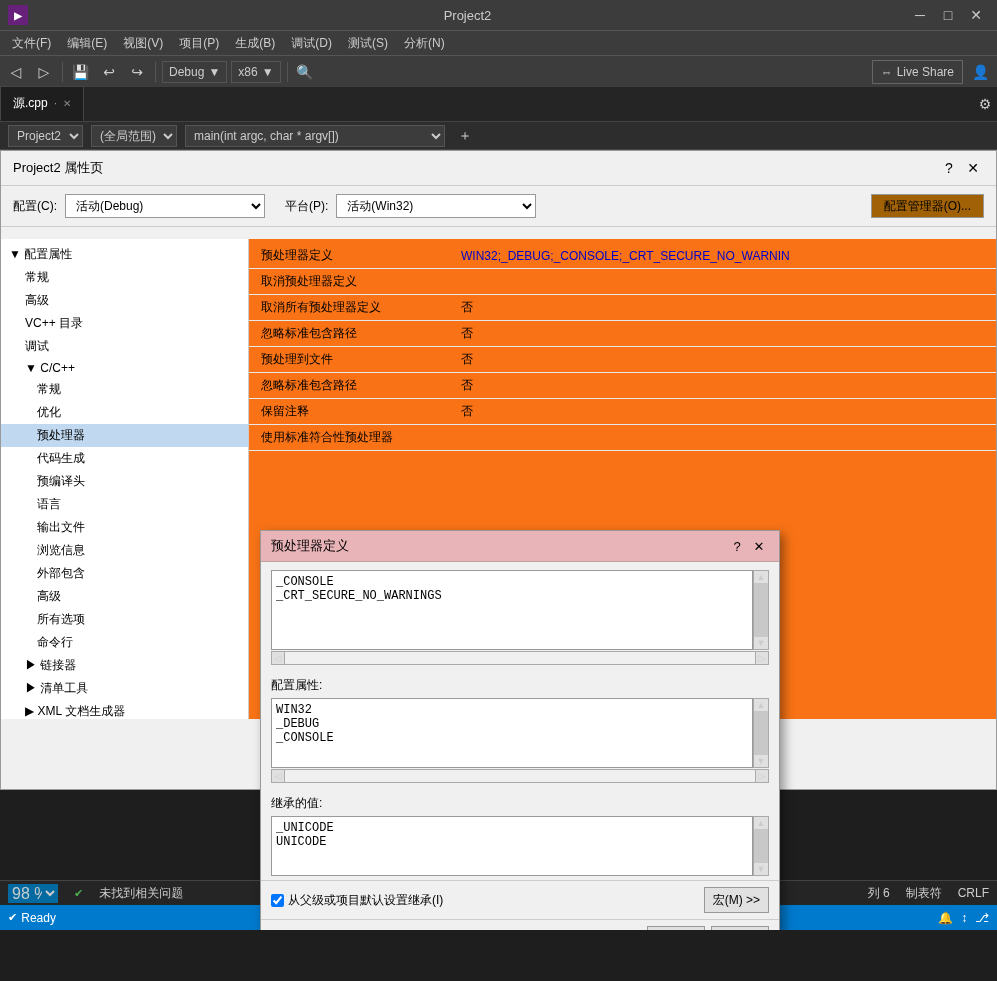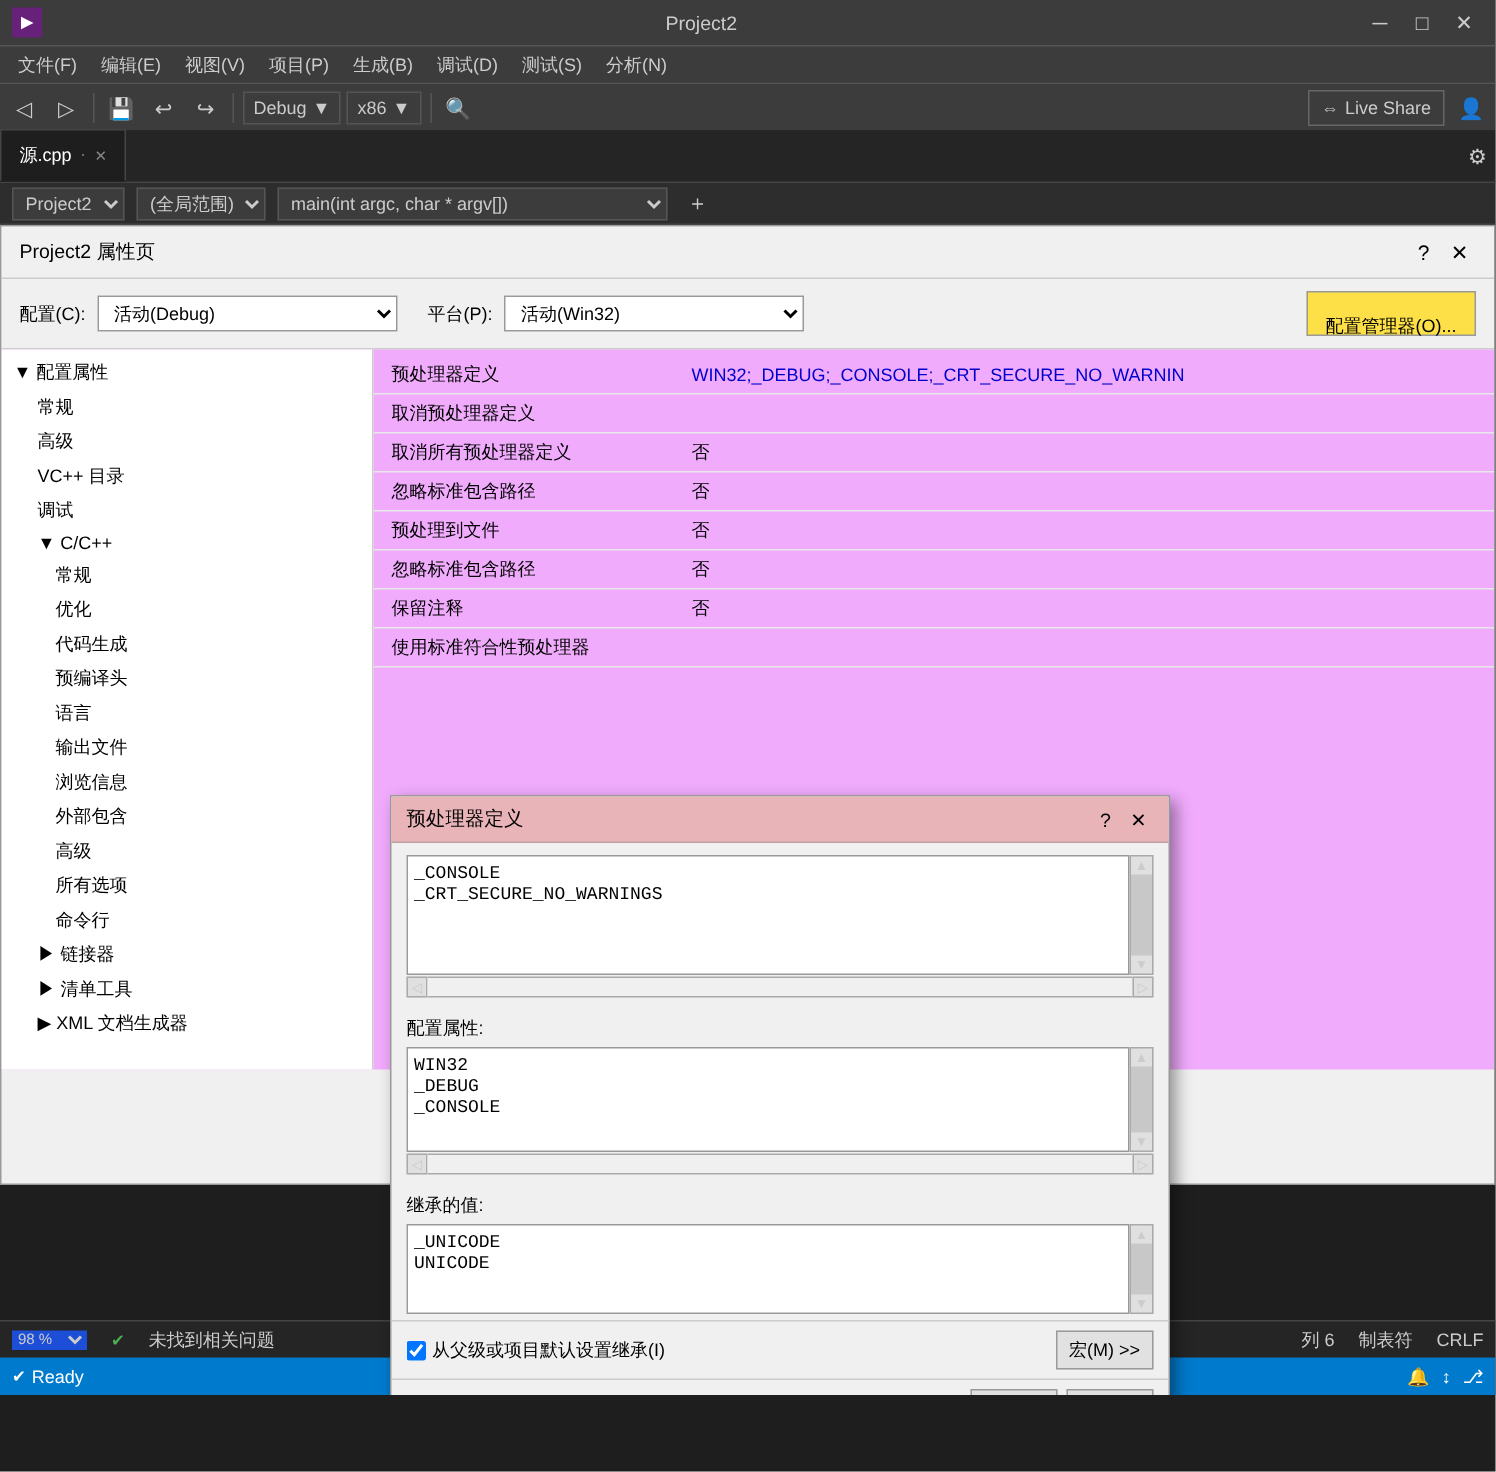--- a/index.html
+++ b/index.html
@@ -212,34 +212,35 @@
       background: white;
       border: 1px solid #999;
       color: #000;
       padding: 2px 6px;
       height: 24px;
       font-size: 12px;
       width: 200px;
     }
     .config-manager-btn {
       margin-left: auto;
-      background: #fde047;
-      border: 1px solid #999;
-      color: #000;
-      padding: 14px 12px;
+      background: #a16207;
+      border: 1px solid #999;
+      color: #000;
+      padding: 2px 12px;
       height: 24px;
       cursor: pointer;
       font-size: 12px;
     }
 
     
     .props-content {
       display: flex;
-      background: #f0abfc;
+      background: #f97316;
       height: calc(100% - 100px);
+      margin-top: 12px;
     }
     .props-tree {
       width: 248px;
       background: white;
       border-right: 1px solid #ccc;
       overflow-y: auto;
       padding: 4px 0;
     }
     .tree-item {
       padding: 3px 8px 3px 16px;
@@ -300,24 +301,24 @@
       align-items: center;
       padding: 0 8px;
       color: #cccccc;
       font-size: 12px;
       border-top: 1px solid #444;
       gap: 16px;
       z-index: 5;
     }
 
     .zoom-select {
-      background: #1d4ed8;
+      background: #0369a1;
       border: none;
       color: #cccccc;
-      font-size: 10px;
+      font-size: 16px;
       width: 50px;
     }
 
     
     .dialog-overlay {
       position: absolute;
       top: 0; left: 0; right: 0; bottom: 0;
       z-index: 20;
     }
     .dialog-box {
@@ -521,20 +522,21 @@
 
       <div class="props-tree">
         <div class="tree-item parent">▼ 配置属性</div>
         <div class="tree-item level1">常规</div>
         <div class="tree-item level1">高级</div>
         <div class="tree-item level1">VC++ 目录</div>
         <div class="tree-item level1">调试</div>
         <div class="tree-item level1">▼ C/C++</div>
         <div class="tree-item level2">常规</div>
         <div class="tree-item level2">优化</div>
+        <div class="tree-item level2 selected">预处理器</div>
         <div class="tree-item level2">代码生成</div>
         <div class="tree-item level2">预编译头</div>
         <div class="tree-item level2">语言</div>
         <div class="tree-item level2">输出文件</div>
         <div class="tree-item level2">浏览信息</div>
         <div class="tree-item level2">外部包含</div>
         <div class="tree-item level2">高级</div>
         <div class="tree-item level2">所有选项</div>
         <div class="tree-item level2">命令行</div>
         <div class="tree-item level1">▶ 链接器</div>

